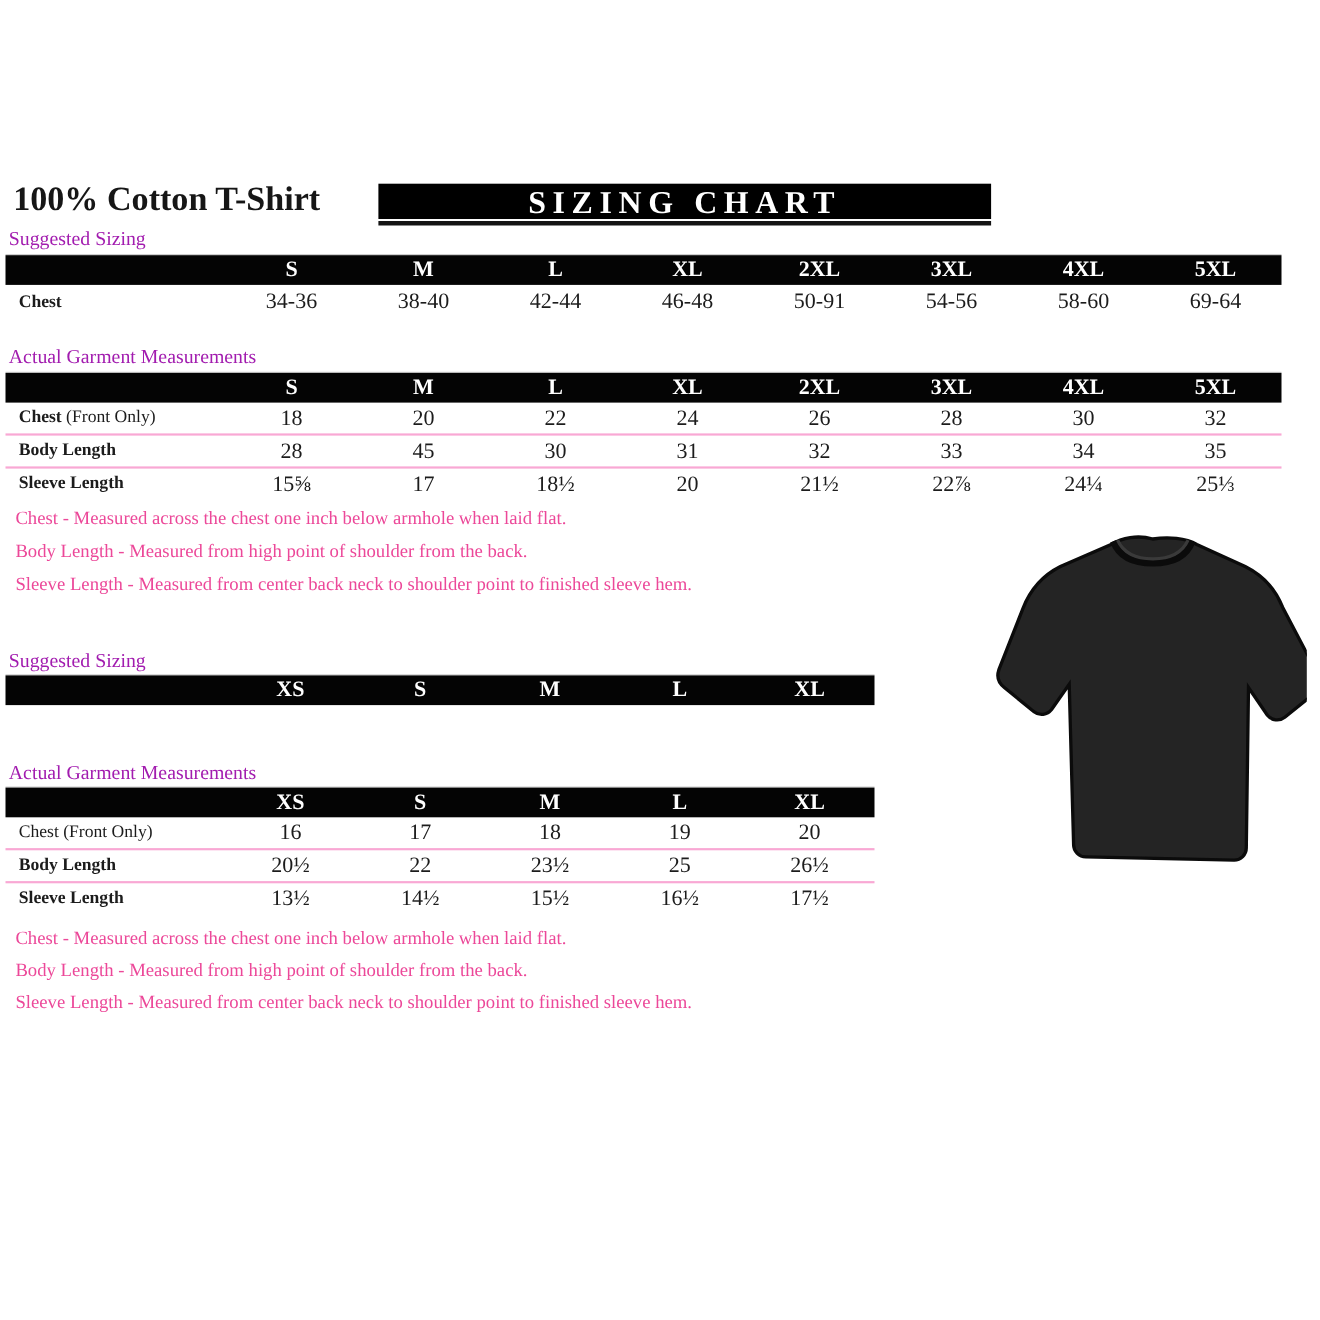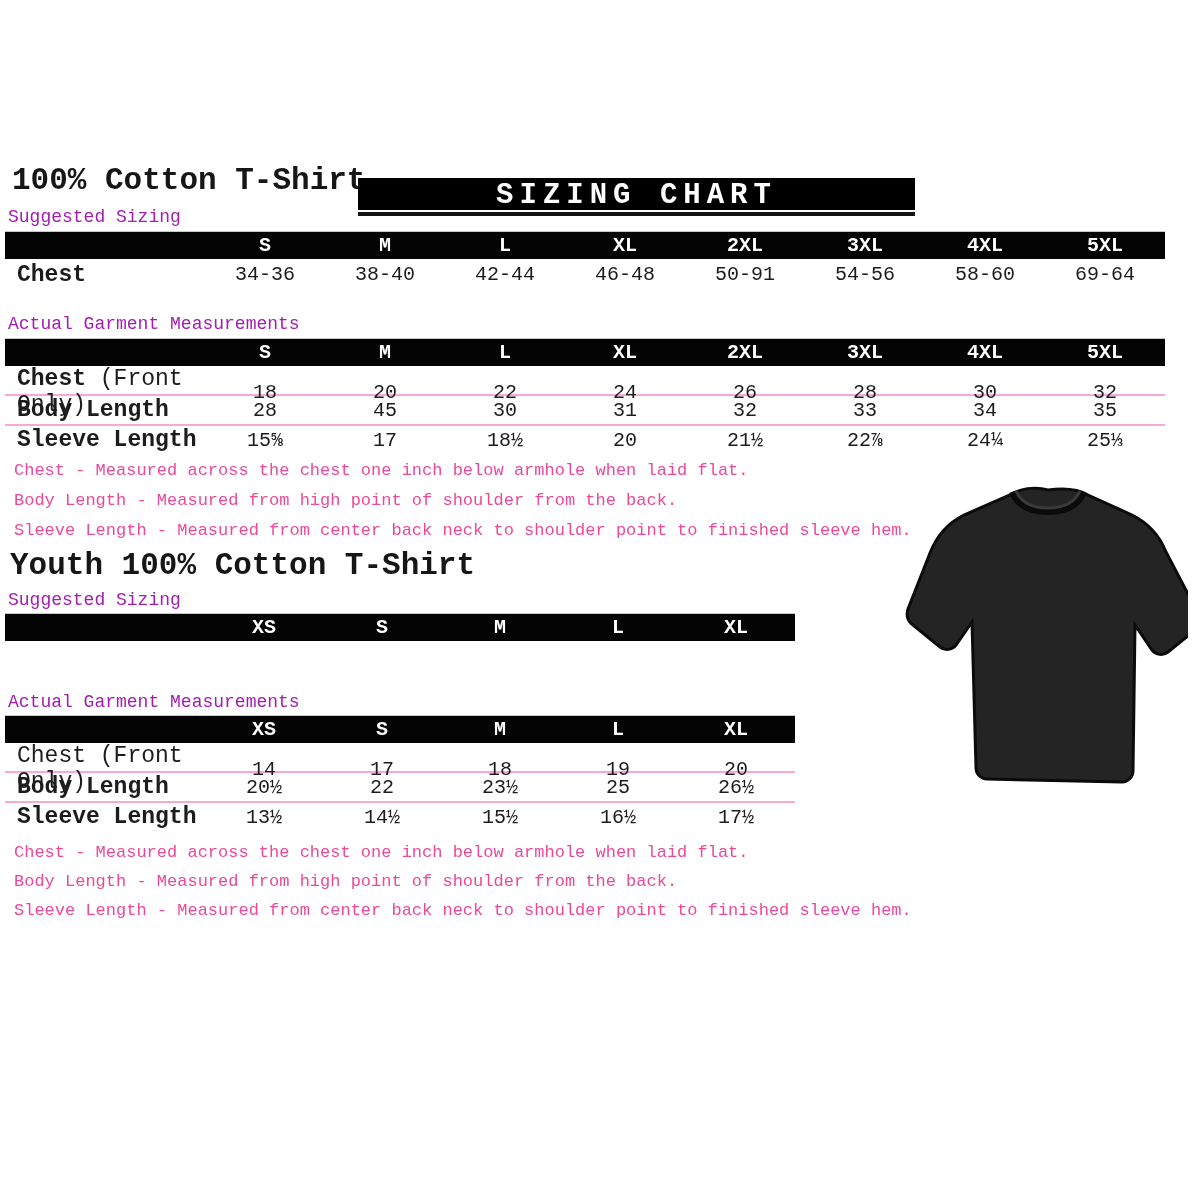--- a/index.html
+++ b/index.html
@@ -1,18 +1,18 @@
 <!DOCTYPE html>
 <html><head>
 <meta charset="utf-8">
 <style>
   html,body { margin:0; padding:0; background:#ffffff; }
   .page {
     position:relative; width:1188px; height:1200px; background:#ffffff;
-    font-family:Liberation Mono, monospace; color:#1c1c1c; overflow:hidden;
+    font-family:Liberation Serif, serif; color:#1c1c1c; overflow:hidden;
   }
   .abs { position:absolute; }
 
   
   .h-main  { font-size:31px; font-weight:700; letter-spacing:0px; color:#161616; }
   .banner  {
     width:557px; height:38px; text-align:center; line-height:36px;
     color:#ffffff; font-size:29px; font-weight:700; letter-spacing:6px;
     background:linear-gradient(to bottom,#000 0 84%,#fdfdfd 84% 90%,#141414 90% 100%);
   }
@@ -22,34 +22,34 @@
   .tbl { border-top:1px solid #c9c9c9; }
   .trow { display:grid; align-items:center; }
   .trow.adult { grid-template-columns:200px repeat(8,120px); }
   .trow.youth { grid-template-columns:200px repeat(5,118px); }
   .bar  { background:#040404; height:27px; }
   .bar .c { color:#ffffff; font-weight:700; font-size:20px; }
   .r31  { height:31px; }
   .r28  { height:28px; }
   .sep  { border-top:2px solid #f9a8d4; }
   .c    { text-align:center; font-size:20px; }
-  .lab  { padding-left:12px; font-size:23px; font-weight:700; text-align:left; }
+  .lab  { padding-left:12px; font-size:16px; font-weight:700; text-align:left; }
   .lab .plain, .lab.plain { font-weight:400; }
 
   
   .notes p { margin:0; height:30px; line-height:30px; font-size:17px; color:#ec4899; }
   .notes.tight p { height:29px; line-height:29px; }
 </style>
 </head>
 <body>
 
 <div class="page">
 
   <div class="abs h-main" style="left:12px; top:163px;">100% Cotton T-Shirt</div>
-  <div class="abs banner" style="left:358px; top:167px;margin-top:11px;">SIZING CHART</div>
+  <div class="abs banner" style="left:344px; top:167px;">SIZING CHART</div>
 
   <div class="abs sec-lbl" style="left:8px; top:207px;">Suggested Sizing</div>
 
   <div class="abs tbl" style="left:5px; top:231px;">
     <div class="trow adult bar">
       <div class="c"></div>
       <div class="c">S</div>
       <div class="c">M</div>
       <div class="c">L</div>
       <div class="c">XL</div>
@@ -119,21 +119,20 @@
       <div class="c">25⅓</div>
     </div>
   </div>
 
   <div class="abs notes" style="left:14px; top:456px;">
     <p>Chest - Measured across the chest one inch below armhole when laid flat.</p>
     <p>Body Length - Measured from high point of shoulder from the back.</p>
     <p>Sleeve Length - Measured from center back neck to shoulder point to finished sleeve hem.</p>
   </div>
 
-  <div class="abs h-main" style="left:10px; top:548px;">Youth 100% Cotton T-Shirt</div>
 
   <div class="abs sec-lbl" style="left:8px; top:590px;">Suggested Sizing</div>
 
   <div class="abs tbl" style="left:5px; top:613px;">
     <div class="trow youth bar">
       <div class="c"></div>
       <div class="c">XS</div>
       <div class="c">S</div>
       <div class="c">M</div>
       <div class="c">L</div>
@@ -147,21 +146,21 @@
     <div class="trow youth bar">
       <div class="c"></div>
       <div class="c">XS</div>
       <div class="c">S</div>
       <div class="c">M</div>
       <div class="c">L</div>
       <div class="c">XL</div>
     </div>
     <div class="trow youth r28">
       <div class="lab plain">Chest (Front Only)</div>
-      <div class="c">14</div>
+      <div class="c">16</div>
       <div class="c">17</div>
       <div class="c">18</div>
       <div class="c">19</div>
       <div class="c">20</div>
     </div>
     <div class="trow youth r28 sep">
       <div class="lab">Body Length</div>
       <div class="c">20½</div>
       <div class="c">22</div>
       <div class="c">23½</div>

